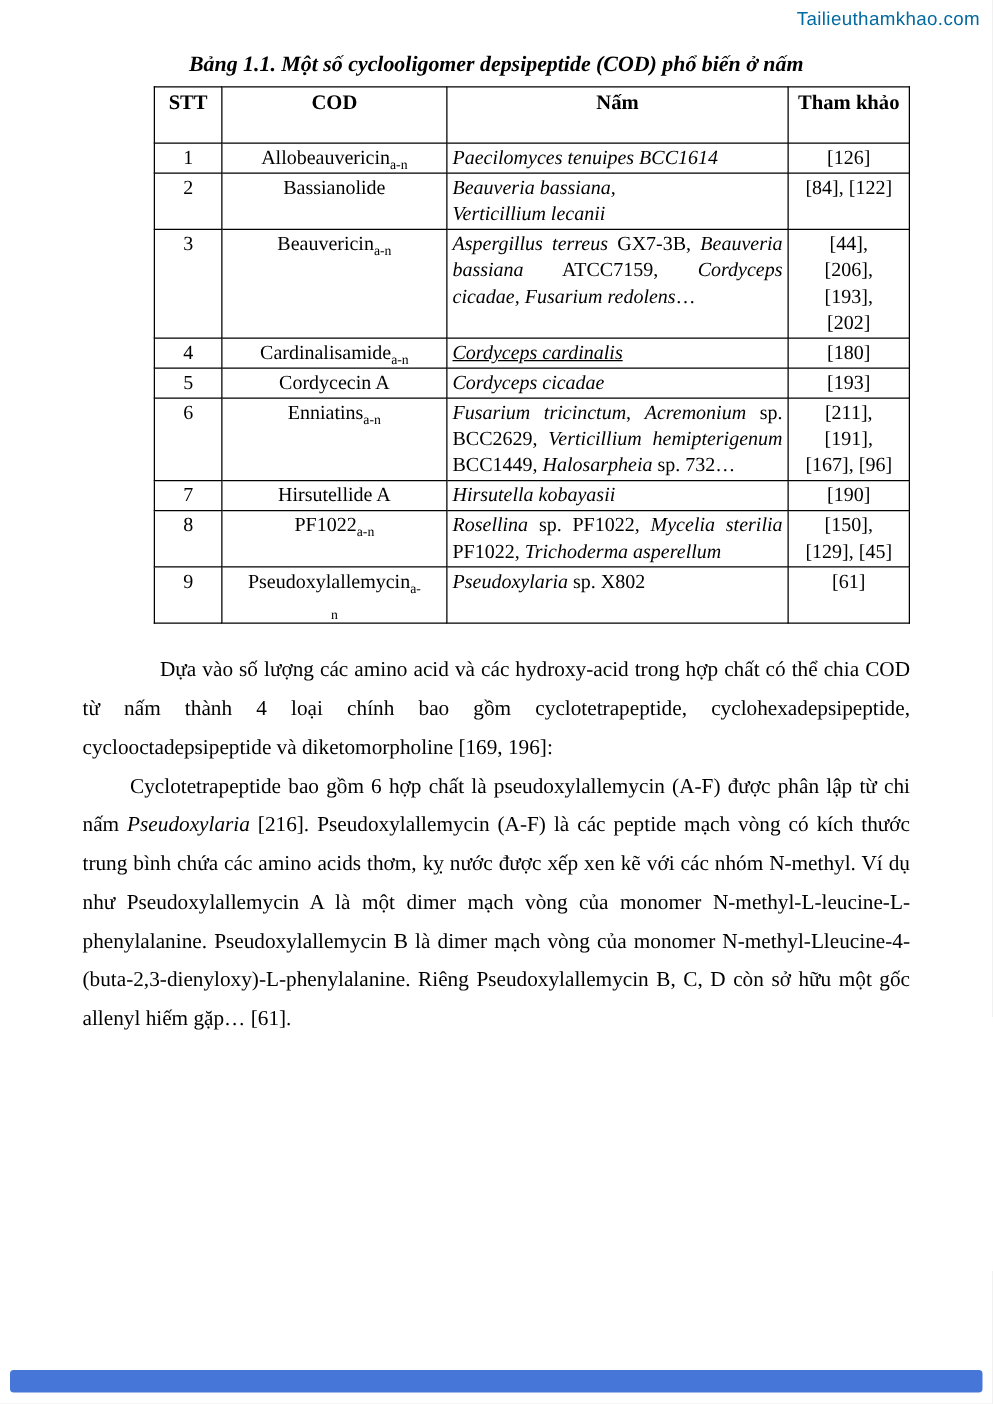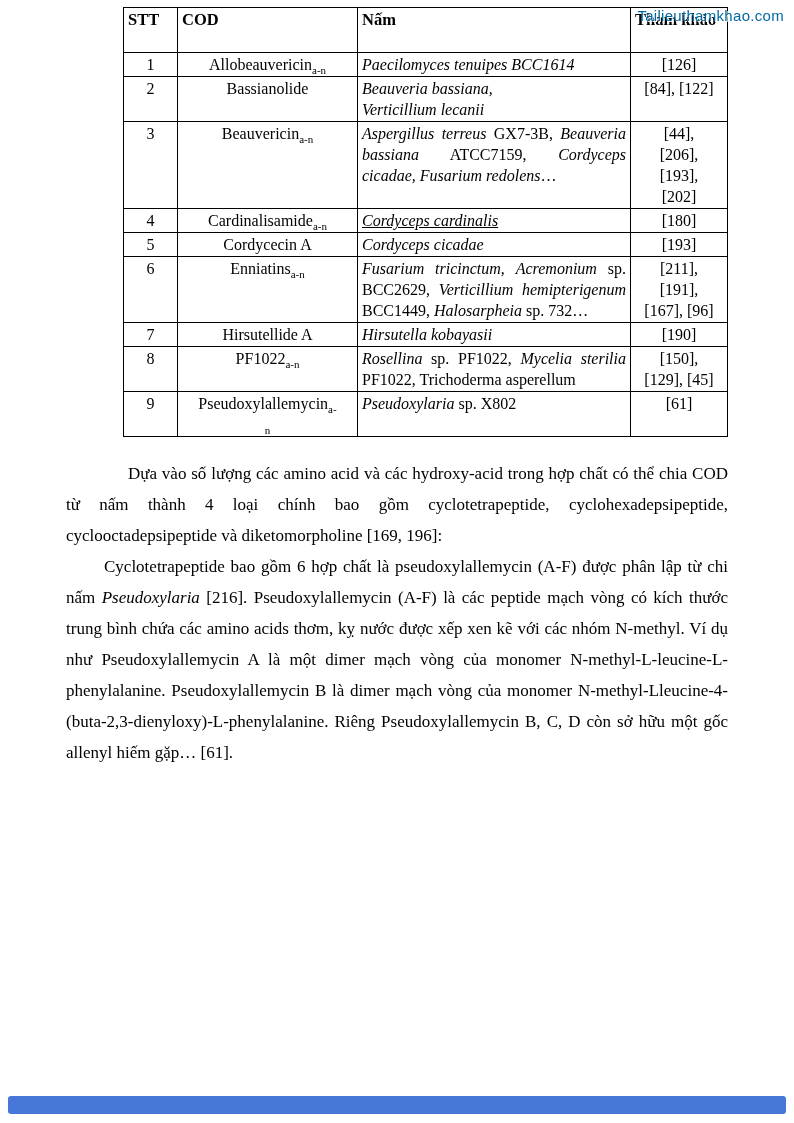--- a/index.html
+++ b/index.html
@@ -47,21 +47,21 @@
     line-height: 21px;
   }
   table.cod-table th, table.cod-table td {
     border: 1.5px solid #000;
     vertical-align: top;
     padding: 1px 4px;
   }
   table.cod-table th {
     font-size: 16.5px;
     font-weight: bold;
-    text-align: left;
+    text-align: center;
     height: 45px;
   }
   td.c-stt  { text-align: center; }
   td.c-cod  { text-align: center; }
   td.c-fun  { text-align: justify; padding-left: 6px; padding-right: 6px; }
   td.c-ref  { text-align: center; }
   sub { font-size: 11px; line-height: 0; vertical-align: sub; }
   .body-text {
     width: 662px;
     margin: 21px 0 0 66px;
@@ -82,20 +82,21 @@
   }
 </style>
 </head>
 <body>
 
 <div class="page">
 
   <div class="watermark">Tailieuthamkhao.com</div>
 
 
+  <div class="table-title">Bảng 1.1. Một số cyclooligomer depsipeptide (COD) phổ biến ở nấm</div>
 
   <table class="cod-table">
     <colgroup>
       <col style="width:54px">
       <col style="width:180px">
       <col style="width:273px">
       <col style="width:97px">
     </colgroup>
     <thead>
       <tr>
@@ -144,21 +145,21 @@
       </tr>
       <tr>
         <td class="c-stt">7</td>
         <td class="c-cod"><span>Hirsutellide A</span></td>
         <td class="c-fun"><span style="font-style: italic;">Hirsutella kobayasii</span></td>
         <td class="c-ref"><span>[190]</span></td>
       </tr>
       <tr>
         <td class="c-stt">8</td>
         <td class="c-cod"><span>PF1022</span><sub>a-n</sub></td>
-        <td class="c-fun"><span style="font-style: italic;">Rosellina</span><span> sp. PF1022, </span><span style="font-style: italic;">Mycelia sterilia</span><span> PF1022, </span><span style="">Trichoderma asperellum</span></td>
+        <td class="c-fun"><span style="font-style: italic;">Rosellina</span><span> sp. PF1022, </span><span style="font-style: italic;">Mycelia sterilia</span><span> PF1022, </span><span style="font-style: italic;">Trichoderma asperellum</span></td>
         <td class="c-ref"><span>[150],</span><br><span>[129], [45]</span></td>
       </tr>
       <tr>
         <td class="c-stt">9</td>
         <td class="c-cod"><span>Pseudoxylallemycin</span><sub>a-</sub><br><sub>n</sub></td>
         <td class="c-fun"><span style="font-style: italic;">Pseudoxylaria</span><span> sp. X802</span></td>
         <td class="c-ref"><span>[61]</span></td>
       </tr>
     </tbody>
   </table>

